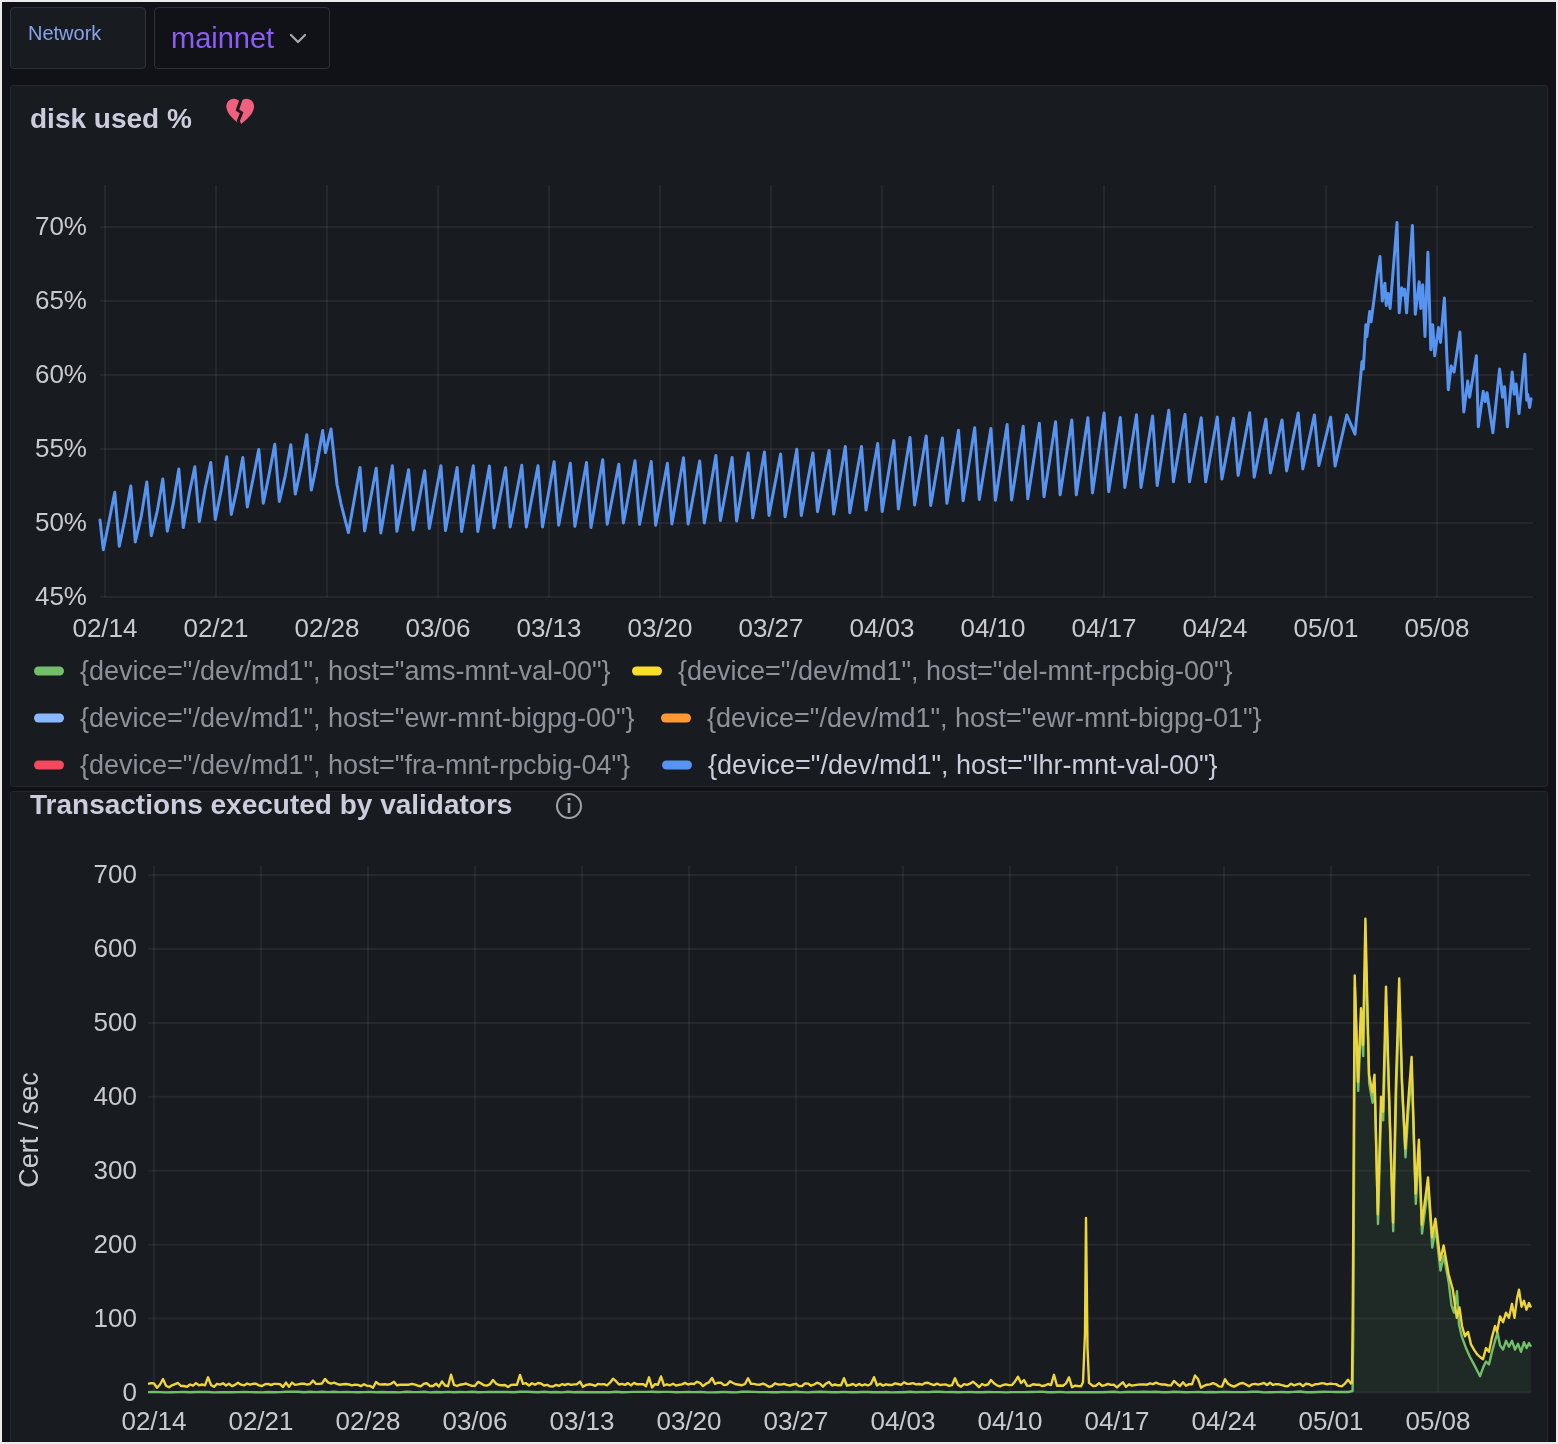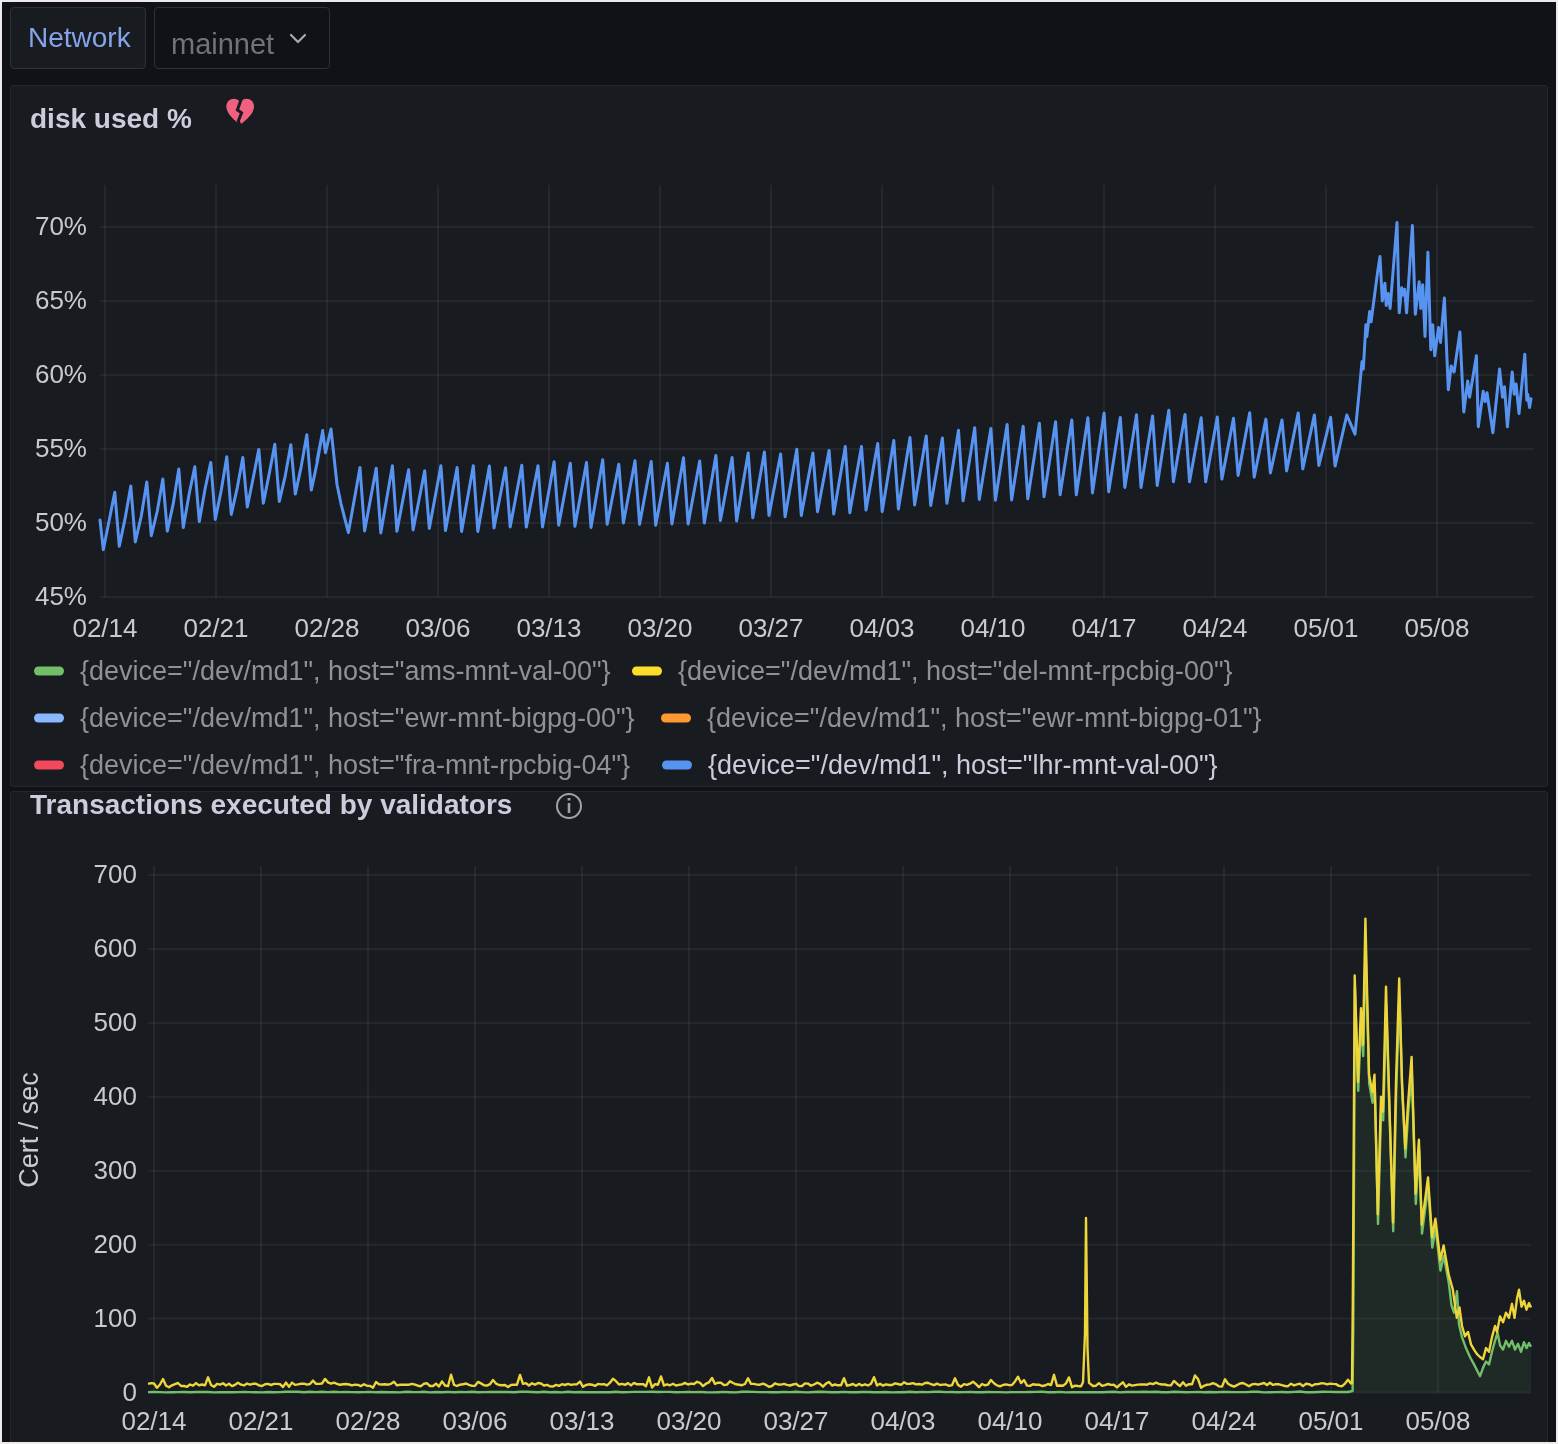--- a/index.html
+++ b/index.html
@@ -7,22 +7,22 @@
 .frame { position:absolute; left:0; top:0; width:1558px; height:1444px;
   border:2px solid #eceaea; z-index:50; pointer-events:none; }
 .vbox { position:absolute; border:1px solid #2e3138; border-radius:4px; }
 .panel { position:absolute; background:#181b1f; border:1px solid #24262c; border-radius:3px; }
 </style></head>
 <body>
 <div class="panel" style="left:10px;top:85px;width:1538px;height:702px"></div>
 <div class="panel" style="left:10px;top:791px;width:1538px;height:655px"></div>
 <div class="vbox" style="left:10px;top:7px;width:136px;height:62px;background:#181b1f"></div>
 <div class="vbox" style="left:154px;top:7px;width:176px;height:62px;background:#111217"></div>
-<div style="position:absolute;left:28px;top:22px;font-size:28px;color:#86a4ea;z-index:2">Network</div>
-<div style="position:absolute;left:171px;top:28px;font-size:29px;color:#737373;z-index:2">mainnet</div>
+<div style="position:absolute;left:28px;top:22px;font-size:20px;color:#86a4ea;z-index:2">Network</div>
+<div style="position:absolute;left:171px;top:22px;font-size:29px;color:#8b5cf6;z-index:2">mainnet</div>
 <svg width="1558" height="1444" viewBox="0 0 1558 1444" style="position:absolute;top:0;left:0">
 <style>
 .tick { font: 26px "Liberation Sans", sans-serif; fill: #c9cacf; }
 .leg { font: 27px "Liberation Sans", sans-serif; }
 .title { font: bold 28px "Liberation Sans", sans-serif; fill: #ccccdc; }
 </style>
 <line x1="100.0" y1="227" x2="1533.0" y2="227" stroke="rgba(204,204,220,0.075)" stroke-width="2"></line>
 <line x1="100.0" y1="301" x2="1533.0" y2="301" stroke="rgba(204,204,220,0.075)" stroke-width="2"></line>
 <line x1="100.0" y1="375" x2="1533.0" y2="375" stroke="rgba(204,204,220,0.075)" stroke-width="2"></line>
 <line x1="100.0" y1="449" x2="1533.0" y2="449" stroke="rgba(204,204,220,0.075)" stroke-width="2"></line>

